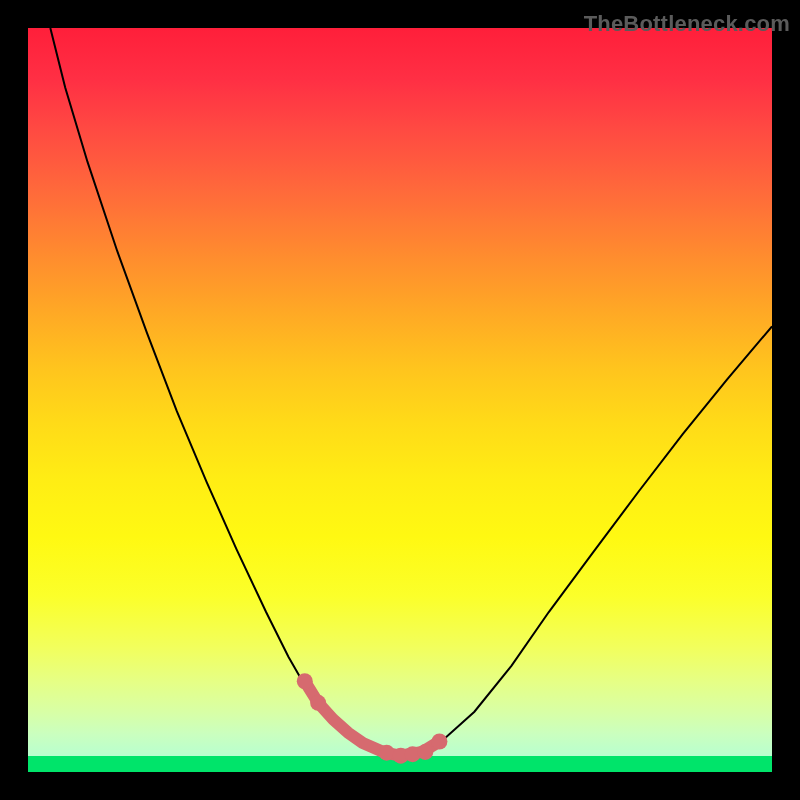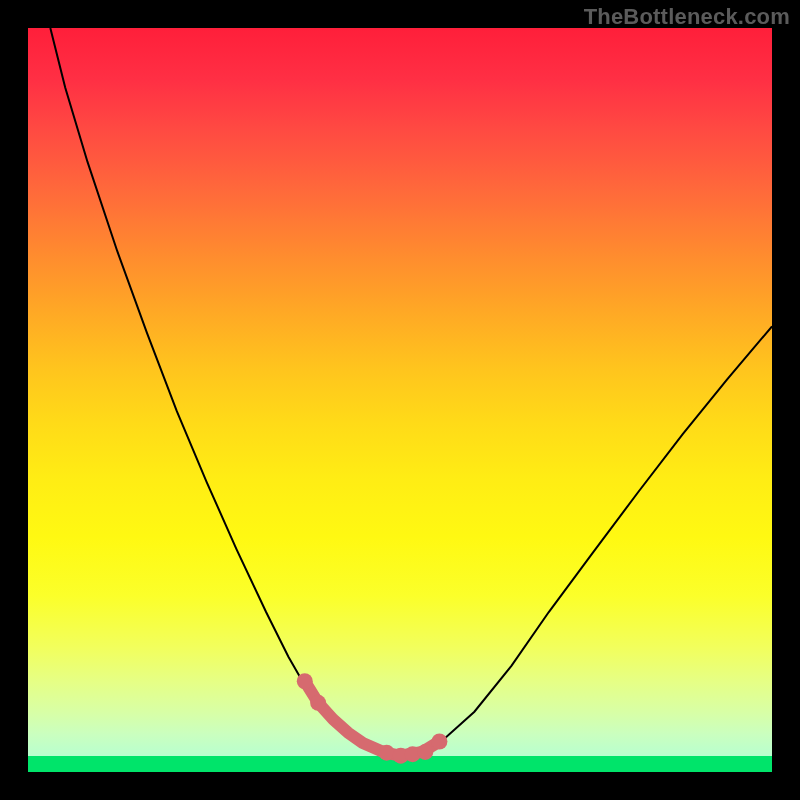--- a/index.html
+++ b/index.html
@@ -12,21 +12,21 @@
     font-family: Arial, Helvetica, sans-serif;
   }
   .frame {
     position: relative;
     width: 800px;
     height: 800px;
     background: #000000;
   }
   .watermark {
     position: absolute;
-    top: 4px;
+    top: 11px;
     right: 10px;
     color: #5b5b5b;
     font-size: 22px;
     font-weight: 600;
     font-family: Arial, Helvetica, sans-serif;
     letter-spacing: 0.2px;
     z-index: 10;
   }
   .plot {
     position: absolute;

